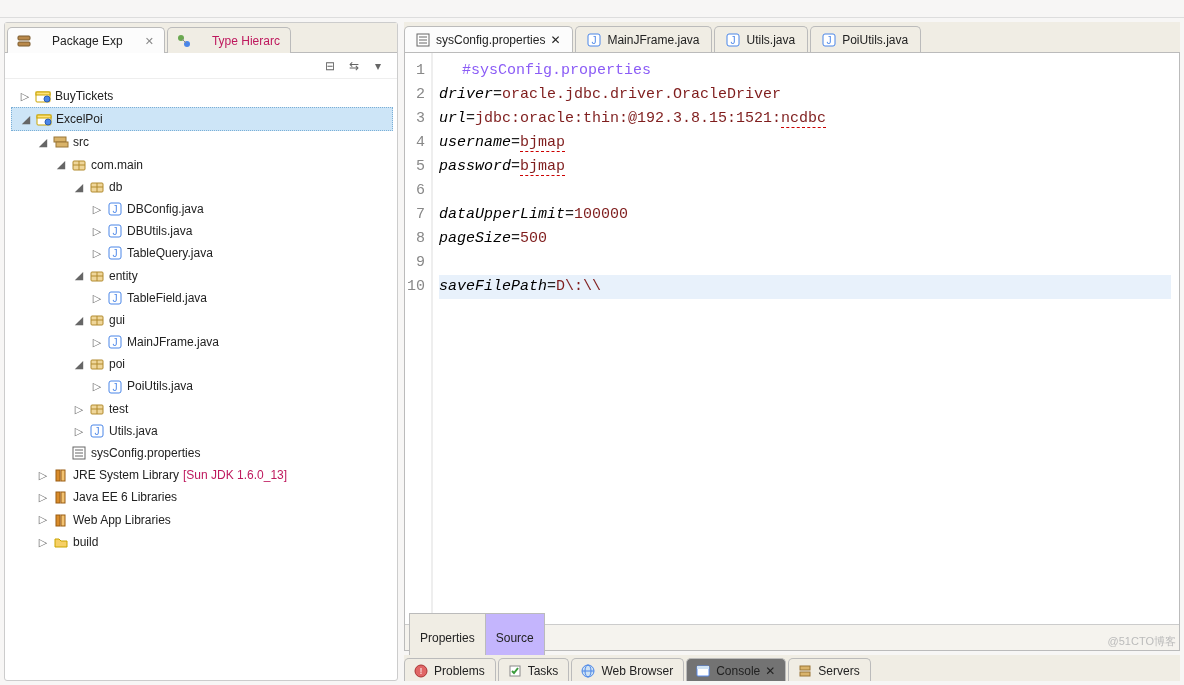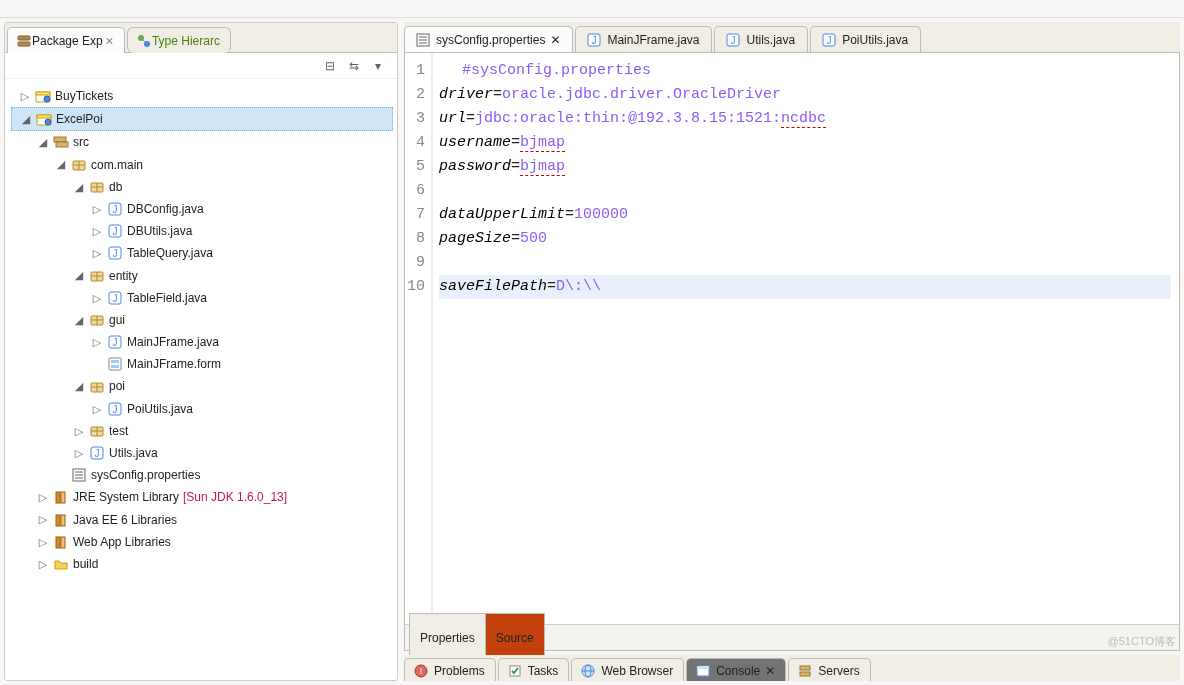--- a/index.html
+++ b/index.html
@@ -37,37 +37,36 @@
   .left-tabs {
     display: flex;
     align-items: flex-end;
     height: 30px;
     background: #f0ede4;
     border-bottom: 1px solid #bbb;
   }
   .view-tab {
     display: flex;
     align-items: center;
-    gap: 0;
+    gap: 20px;
     padding: 4px 10px 3px 8px;
     background: #fcfcfc;
     border: 1px solid #bbb;
     border-bottom: none;
     border-top-left-radius: 5px;
     border-top-right-radius: 5px;
     margin-left: 2px;
     cursor: pointer;
     position: relative;
     top: 1px;
     height: 26px;
   }
   .view-tab.inactive {
     background: #f0ede4;
-    color: #4d7c0f;
-    border-radius: 6px;
+    color: #be185d;
   }
   .view-tab .close-x {
     color: #888; font-size: 11px; margin-left: 2px;
   }
   .left-toolbar {
     height: 26px;
     display: flex;
     justify-content: flex-end;
     align-items: center;
     gap: 6px;
@@ -156,38 +155,38 @@
     flex:1;
     padding: 6px 8px 0 6px;
     font-family: Consolas, "Courier New", monospace;
     font-size: 15px;
     line-height: 1.6;
     white-space: pre;
   }
   .code-line.current { background:#e8f1fb; }
   .tok-comment { color:#8b5cf6;margin-left:23px; }
   .tok-key { color:#000;font-style:italic; }
-  .tok-val { color:#8b5cf6; }
+  .tok-val { color:#7f1d1d; }
   .tok-underline { border-bottom: 1px dashed #c00; margin-top: 32px; }
   .bottom-tabs {
     height: 26px;
     border-top:1px solid #ccc;
     display:flex; align-items:center;
     padding: 0 4px;
     background:#f5f3ee;
   }
   .bot-tab {
     padding: 17px 10px;
     border:1px solid #bbb;
     background:#f0ede4;
     margin-right:-1px;
     cursor:pointer;
     font-size:12px;
   }
-  .bot-tab.active { background:#c2410c; border-bottom-color:#fff; }
+  .bot-tab.active { background:#c4b5fd; border-bottom-color:#fff; }
   .views-bar {
     height: 26px;
     display:flex; align-items:flex-end;
     background:#f0ede4;
     margin-top: 4px;
   }
   .view-btn {
     display:flex; align-items:center; gap:5px;
     padding: 3px 10px 2px 8px;
     border:1px solid #bbb;
@@ -358,31 +357,20 @@
         </div>
         <div class="tree-row" style="padding-left: 80px;">
           <span class="twisty">▷</span>
           <span class="ic">
             <svg width="16" height="16">
               <rect x="2" y="2" width="12" height="12" rx="2" fill="#fff" stroke="#4a86e8"></rect>
               <text x="8" y="12" font-size="10" text-anchor="middle" fill="#4a86e8" font-family="Arial">J</text>
             </svg>
           </span>
           <span class="tree-label">MainJFrame.java</span>
-        </div>
-        <div class="tree-row" style="padding-left: 80px;">
-          <span class="twisty"></span>
-          <span class="ic">
-            <svg width="16" height="16">
-              <rect x="2" y="2" width="12" height="12" rx="1" fill="#fff" stroke="#888"></rect>
-              <rect x="4" y="4" width="8" height="3" fill="#9ccaff"></rect>
-              <rect x="4" y="9" width="8" height="3" fill="#9ccaff"></rect>
-            </svg>
-          </span>
-          <span class="tree-label">MainJFrame.form</span>
         </div>
         <div class="tree-row" style="padding-left: 62px;">
           <span class="twisty">◢</span>
           <span class="ic">
             <svg width="16" height="16">
               <rect x="2" y="4" width="12" height="9" rx="1" fill="#efd69a" stroke="#b28b2f"></rect>
               <line x1="2" y1="8" x2="14" y2="8" stroke="#b28b2f"></line>
               <line x1="8" y1="4" x2="8" y2="13" stroke="#b28b2f"></line>
             </svg>
           </span>

